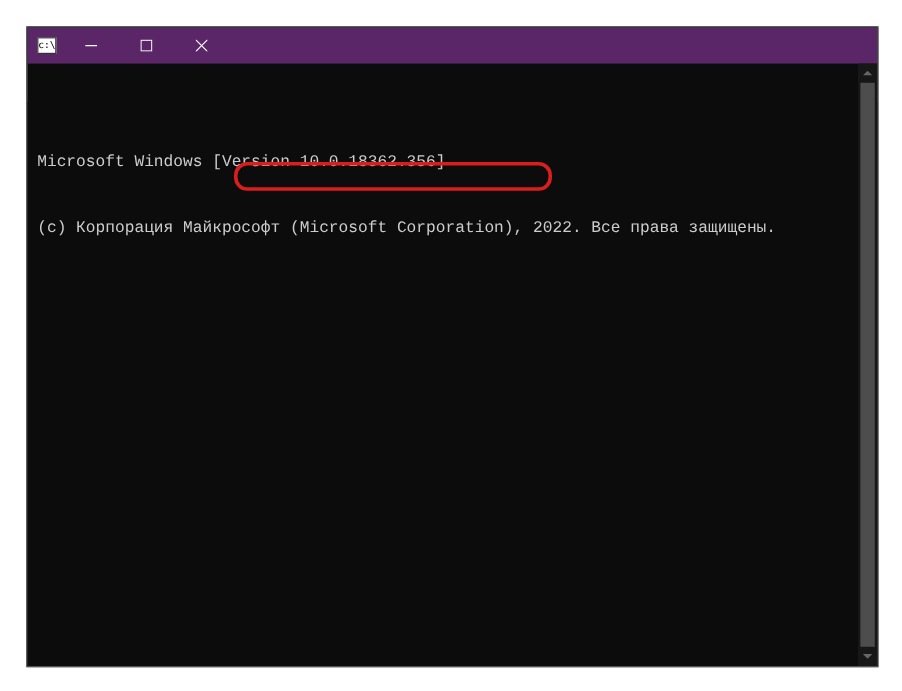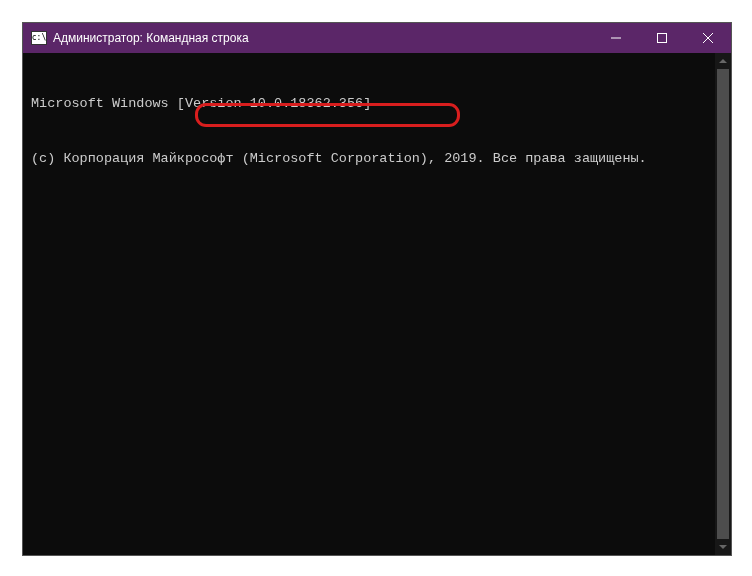--- a/index.html
+++ b/index.html
@@ -73,20 +73,21 @@
       flex: 1;
       padding: 6px 8px;
       font-size: 13.5px;
       line-height: 1.35;
       color: #cccccc;
       background: #0c0c0c;
       font-family: "Consolas", "Courier New", monospace;
       white-space: pre;
       overflow: hidden;
       position: relative;
+      margin-top: 32px;
     }
     .terminal-line {
       display: block;
     }
     .highlight-box {
       position: absolute;
       border: 3px solid #d91e1e;
       border-radius: 11px;
       pointer-events: none;
       left: 172px;
@@ -131,21 +132,20 @@
     .scrollbar-arrow svg {
       fill: #666;
     }
   </style>
 </head>
 <body>
 
 <div class="window">
   <div class="titlebar">
     <div class="titlebar-icon">c:\</div>
-    <div class="titlebar-text">Администратор: Командная строка</div>
     <div class="titlebar-controls">
       <div class="titlebar-btn">
         <svg width="10" height="10" viewBox="0 0 10 10">
             <line x1="0" y1="5" x2="10" y2="5" stroke-width="1"></line>
           </svg>
       </div>
       <div class="titlebar-btn">
         <svg width="10" height="10" viewBox="0 0 10 10">
             <rect x="0.5" y="0.5" width="9" height="9" stroke-width="1"></rect>
           </svg>
@@ -154,21 +154,21 @@
         <svg width="10" height="10" viewBox="0 0 10 10">
             <line x1="0" y1="0" x2="10" y2="10" stroke-width="1"></line>
             <line x1="10" y1="0" x2="0" y2="10" stroke-width="1"></line>
           </svg>
       </div>
     </div>
   </div>
 
   <div class="terminal-content">
     <span class="terminal-line">Microsoft Windows [Version 10.0.18362.356]</span>
-    <span class="terminal-line">(c) Корпорация Майкрософт (Microsoft Corporation), 2019. Все права защищены.</span>
+    <span class="terminal-line">(c) Корпорация Майкрософт (Microsoft Corporation), 2022. Все права защищены.</span>
     <span class="terminal-line"> </span>
     <div class="highlight-box"></div>
   </div>
 
   <div class="scrollbar">
     <div class="scrollbar-arrow top">
       <svg width="8" height="4" viewBox="0 0 8 4">
           <polygon points="4,0 8,4 0,4"></polygon>
         </svg>
     </div>

